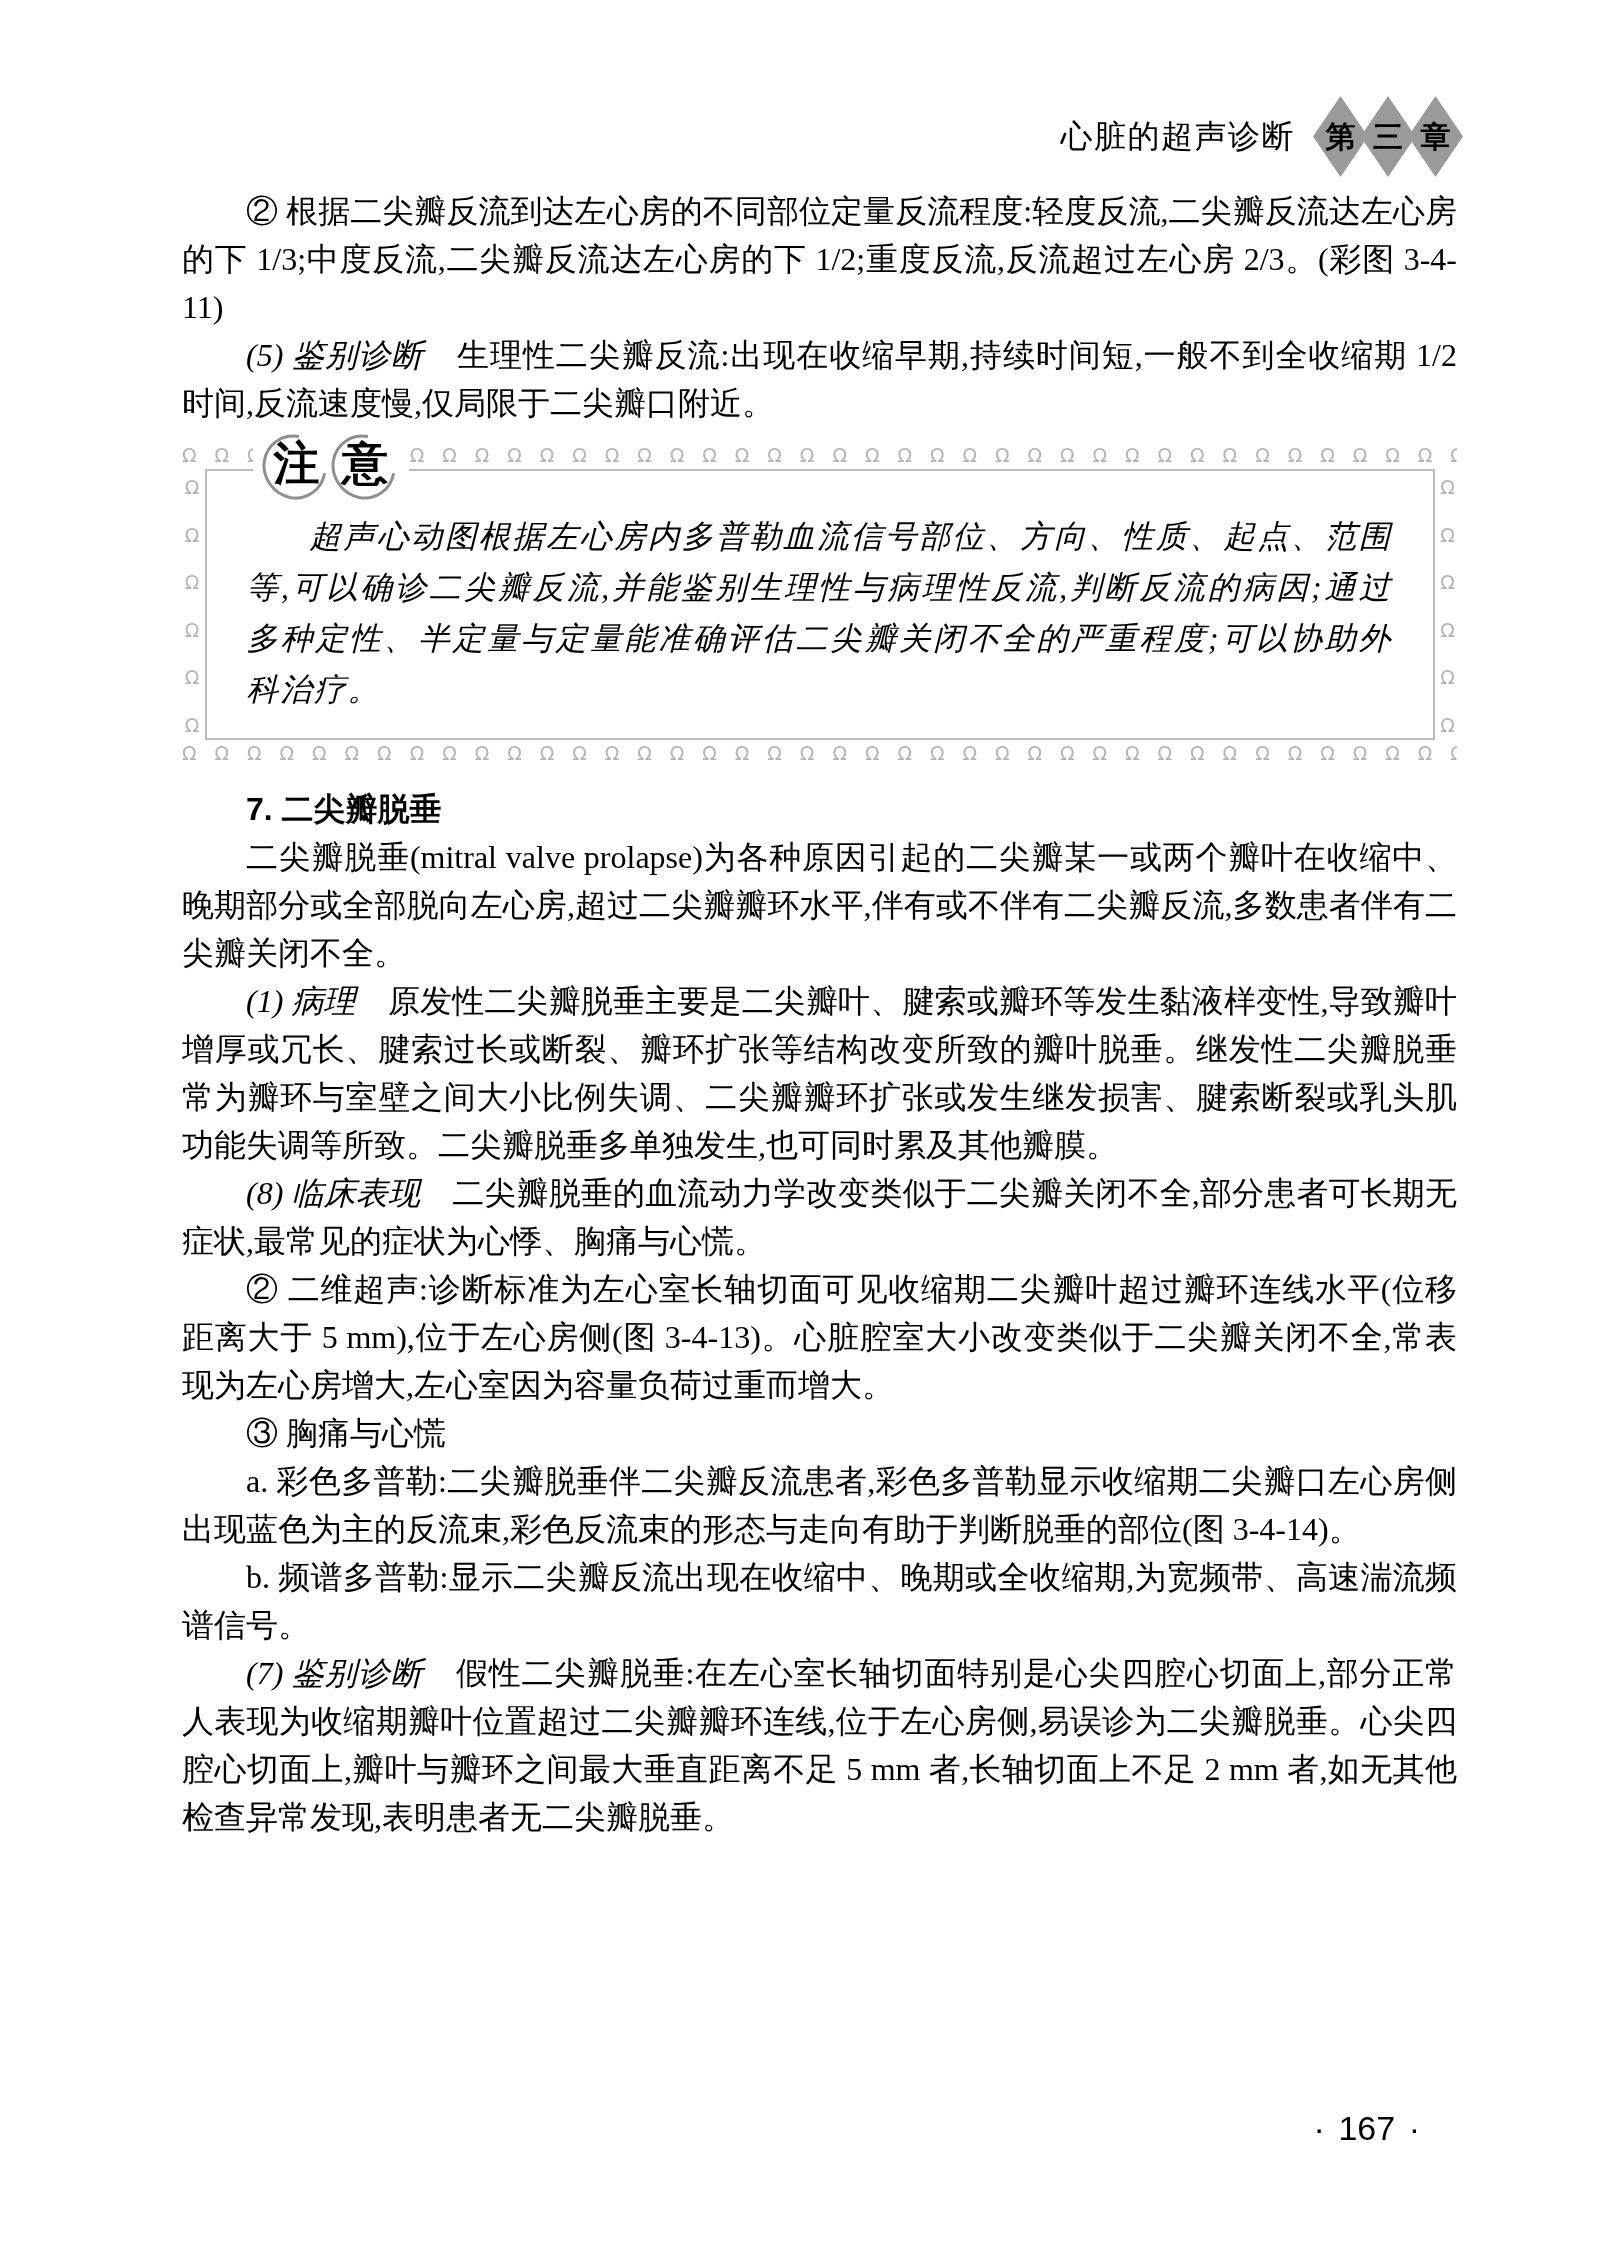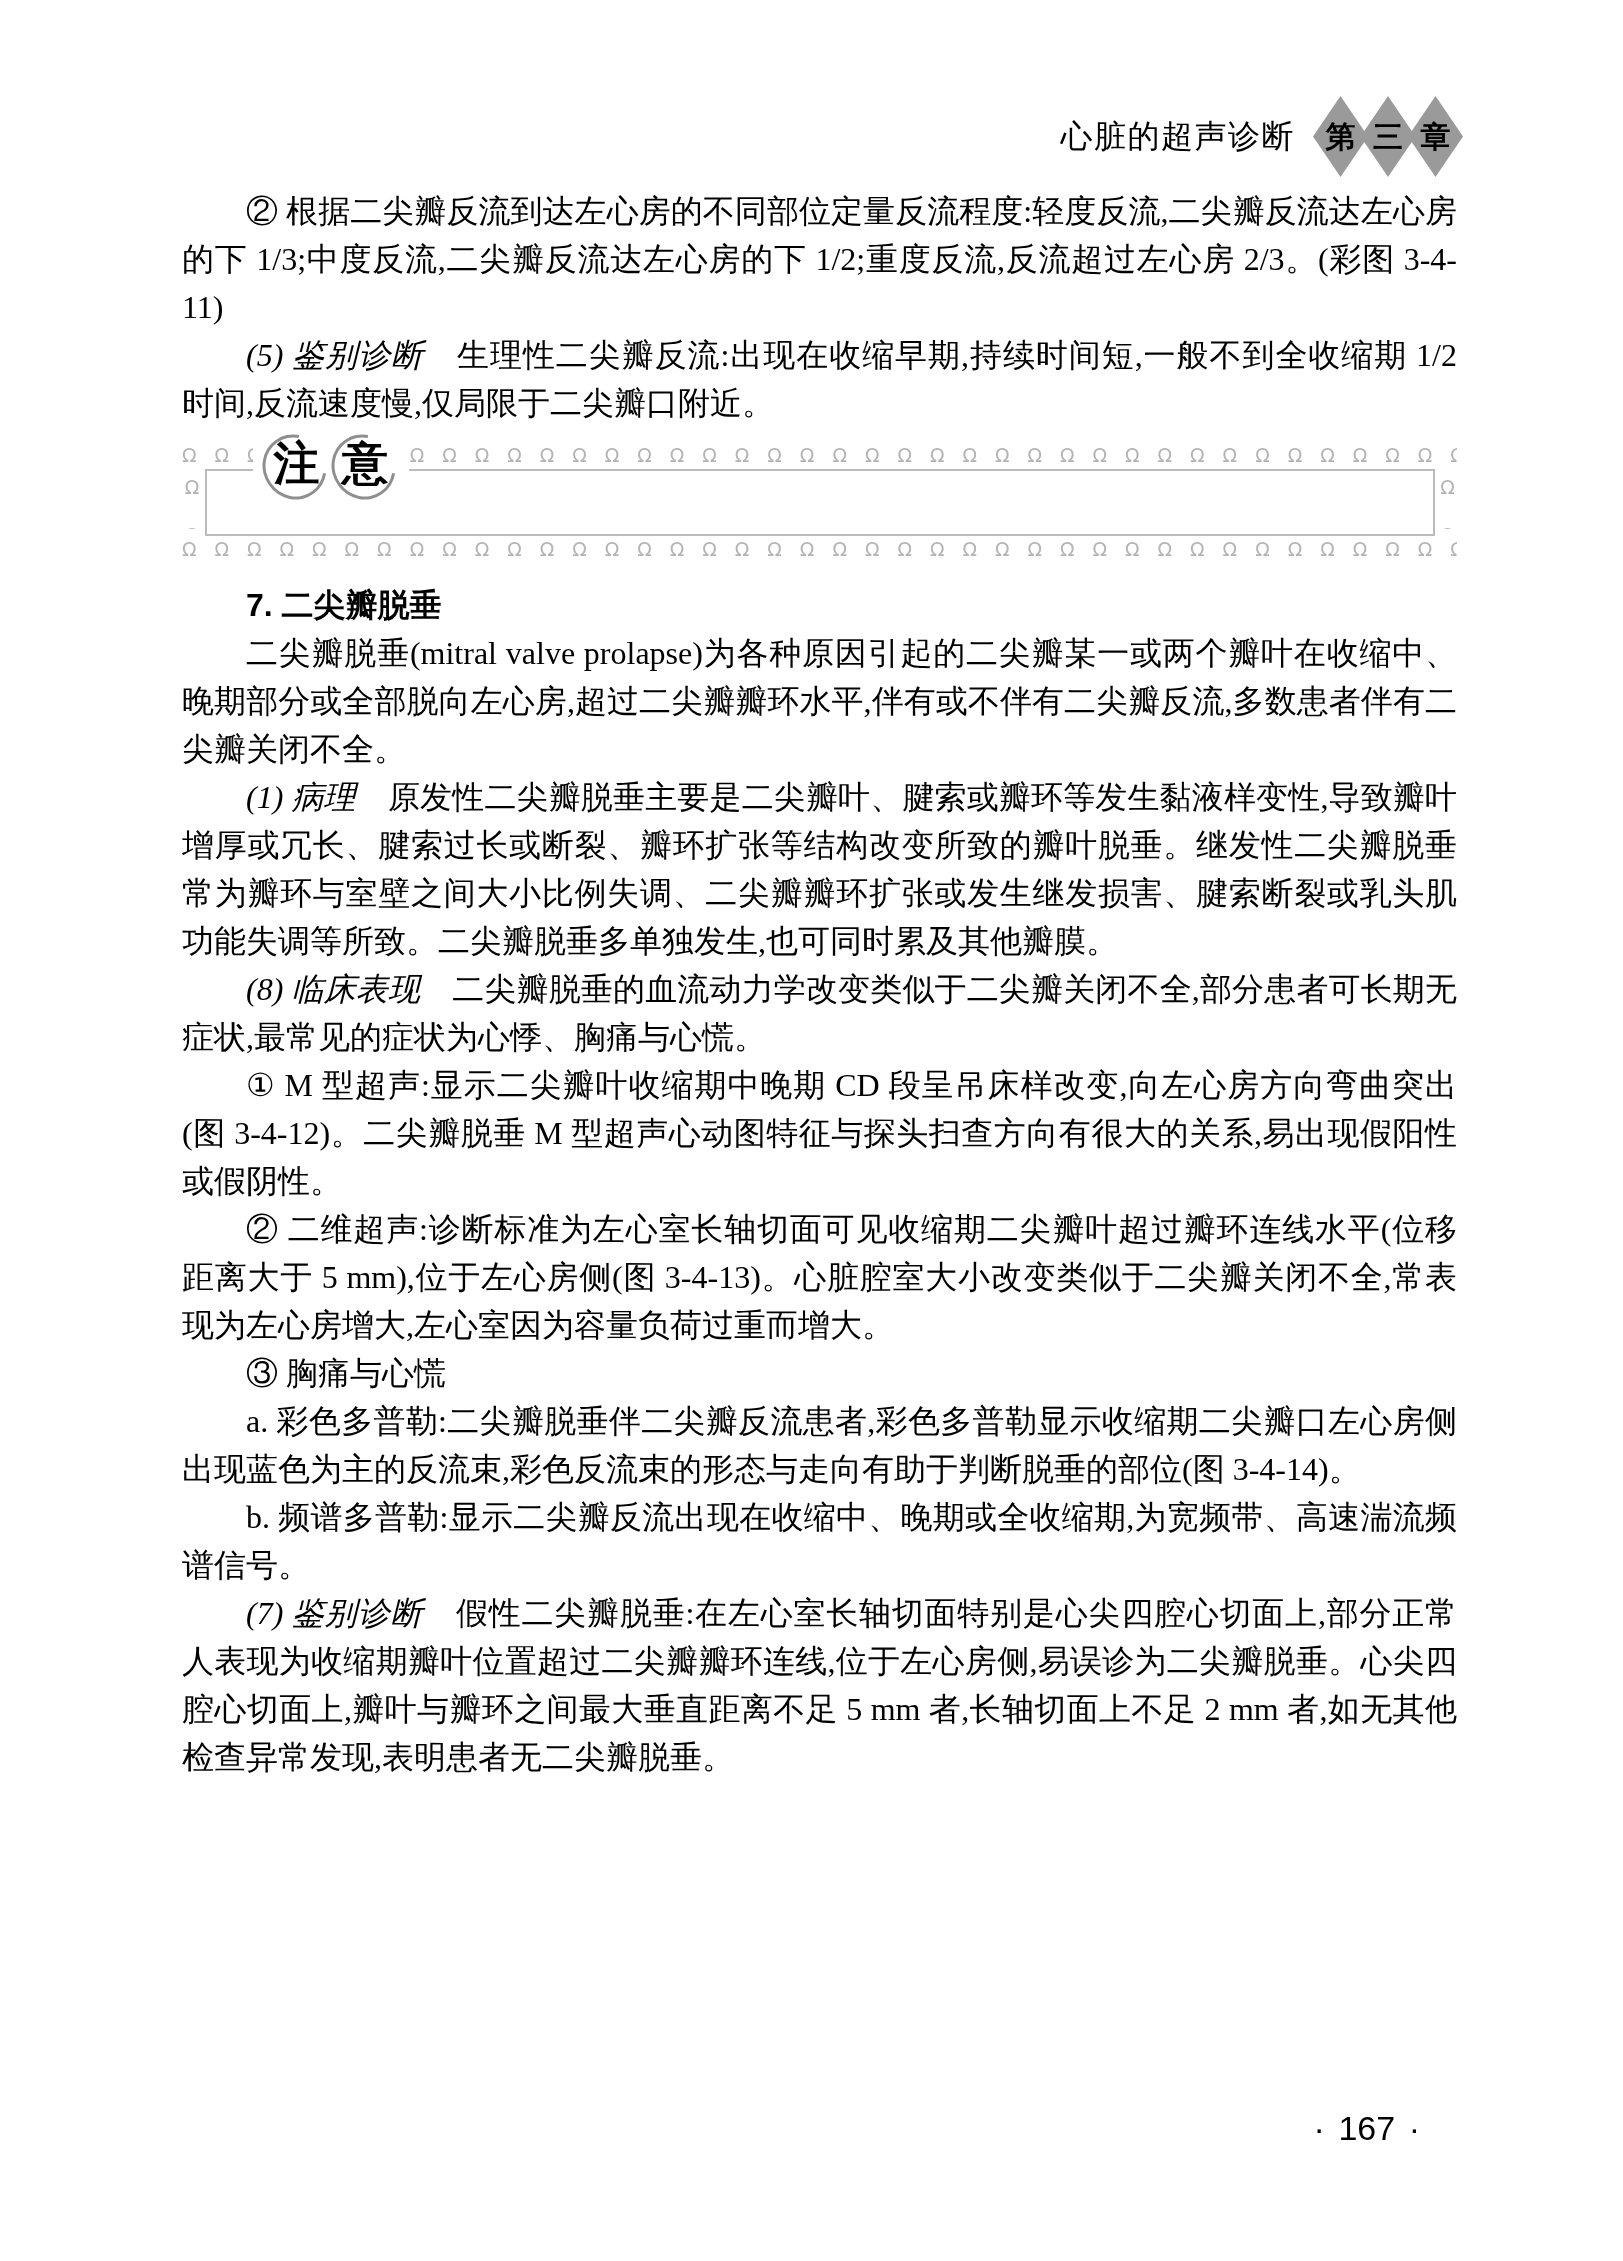--- a/index.html
+++ b/index.html
@@ -182,34 +182,34 @@
 
     <div class="note">
       <div class="orn orn-top">ΩΩΩΩΩΩΩΩΩΩΩΩΩΩΩΩΩΩΩΩΩΩΩΩΩΩΩΩΩΩΩΩΩΩΩΩΩΩΩΩΩΩΩΩΩΩΩΩΩΩΩΩΩΩΩΩΩΩΩΩ</div>
       <div class="orn orn-left">ΩΩΩΩΩΩ</div>
       <div class="orn orn-right">ΩΩΩΩΩΩ</div>
       <div class="note-inner">
         <div class="note-badge">
           <span class="badge-char"><i class="crescent"></i><span class="char">注</span></span>
           <span class="badge-char"><i class="crescent"></i><span class="char">意</span></span>
         </div>
+        <p class="note-text kai">超声心动图根据左心房内多普勒血流信号部位、方向、性质、起点、范围等,可以确诊二尖瓣反流,并能鉴别生理性与病理性反流,判断反流的病因;通过多种定性、半定量与定量能准确评估二尖瓣关闭不全的严重程度;可以协助外科治疗。</p>
       </div>
       <div class="orn orn-bottom">ΩΩΩΩΩΩΩΩΩΩΩΩΩΩΩΩΩΩΩΩΩΩΩΩΩΩΩΩΩΩΩΩΩΩΩΩΩΩΩΩΩΩΩΩΩΩΩΩΩΩΩΩΩΩΩΩΩΩΩΩ</div>
     </div>
 
     <h2 class="sec-heading">7. 二尖瓣脱垂</h2>
 
     <p>二尖瓣脱垂(mitral valve prolapse)为各种原因引起的二尖瓣某一或两个瓣叶在收缩中、晚期部分或全部脱向左心房,超过二尖瓣瓣环水平,伴有或不伴有二尖瓣反流,多数患者伴有二尖瓣关闭不全。</p>
 
     <p><span class="kai">(1) 病理</span><span>　原发性二尖瓣脱垂主要是二尖瓣叶、腱索或瓣环等发生黏液样变性,导致瓣叶增厚或冗长、腱索过长或断裂、瓣环扩张等结构改变所致的瓣叶脱垂。继发性二尖瓣脱垂常为瓣环与室壁之间大小比例失调、二尖瓣瓣环扩张或发生继发损害、腱索断裂或乳头肌功能失调等所致。二尖瓣脱垂多单独发生,也可同时累及其他瓣膜。</span></p>
 
     <p><span class="kai">(8) 临床表现</span><span>　二尖瓣脱垂的血流动力学改变类似于二尖瓣关闭不全,部分患者可长期无症状,最常见的症状为心悸、胸痛与心慌。</span></p>
 
 
-    <p>① M 型超声:显示二尖瓣叶收缩期中晚期 CD 段呈吊床样改变,向左心房方向弯曲突出(图 3-4-12)。二尖瓣脱垂 M 型超声心动图特征与探头扫查方向有很大的关系,易出现假阳性或假阴性。</p>
 
     <p>② 二维超声:诊断标准为左心室长轴切面可见收缩期二尖瓣叶超过瓣环连线水平(位移距离大于 5 mm),位于左心房侧(图 3-4-13)。心脏腔室大小改变类似于二尖瓣关闭不全,常表现为左心房增大,左心室因为容量负荷过重而增大。</p>
 
     <p>③ 胸痛与心慌</p>
 
     <p>a. 彩色多普勒:二尖瓣脱垂伴二尖瓣反流患者,彩色多普勒显示收缩期二尖瓣口左心房侧出现蓝色为主的反流束,彩色反流束的形态与走向有助于判断脱垂的部位(图 3-4-14)。</p>
 
     <p>b. 频谱多普勒:显示二尖瓣反流出现在收缩中、晚期或全收缩期,为宽频带、高速湍流频谱信号。</p>
 
     <p><span class="kai">(7) 鉴别诊断</span><span>　假性二尖瓣脱垂:在左心室长轴切面特别是心尖四腔心切面上,部分正常人表现为收缩期瓣叶位置超过二尖瓣瓣环连线,位于左心房侧,易误诊为二尖瓣脱垂。心尖四腔心切面上,瓣叶与瓣环之间最大垂直距离不足 5 mm 者,长轴切面上不足 2 mm 者,如无其他检查异常发现,表明患者无二尖瓣脱垂。</span></p>

